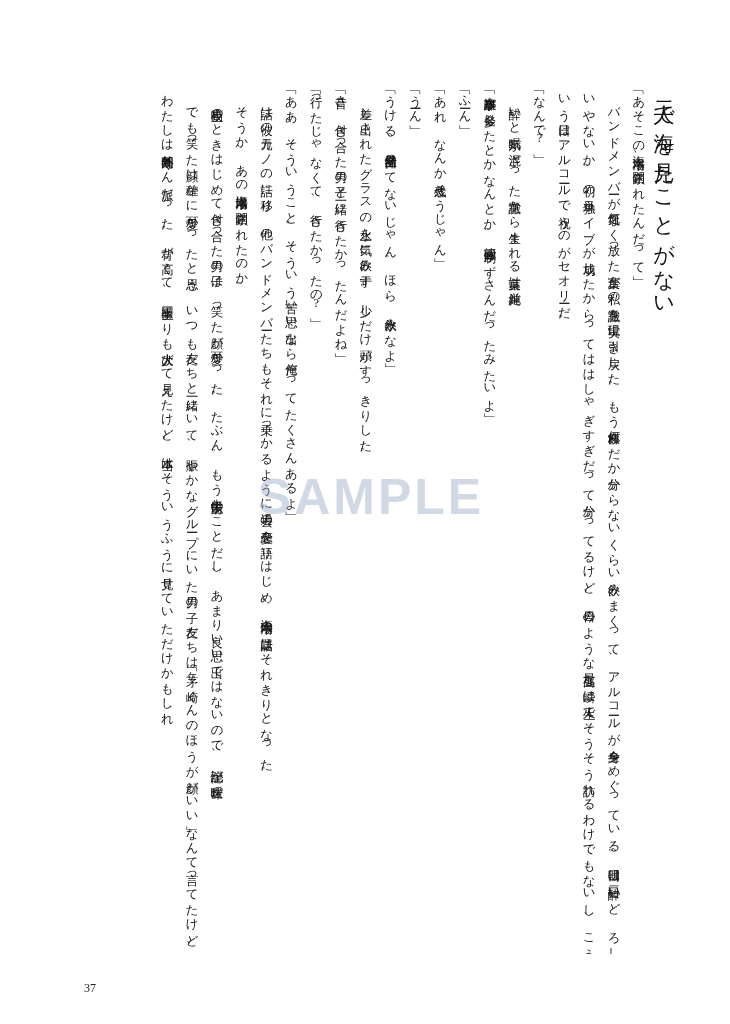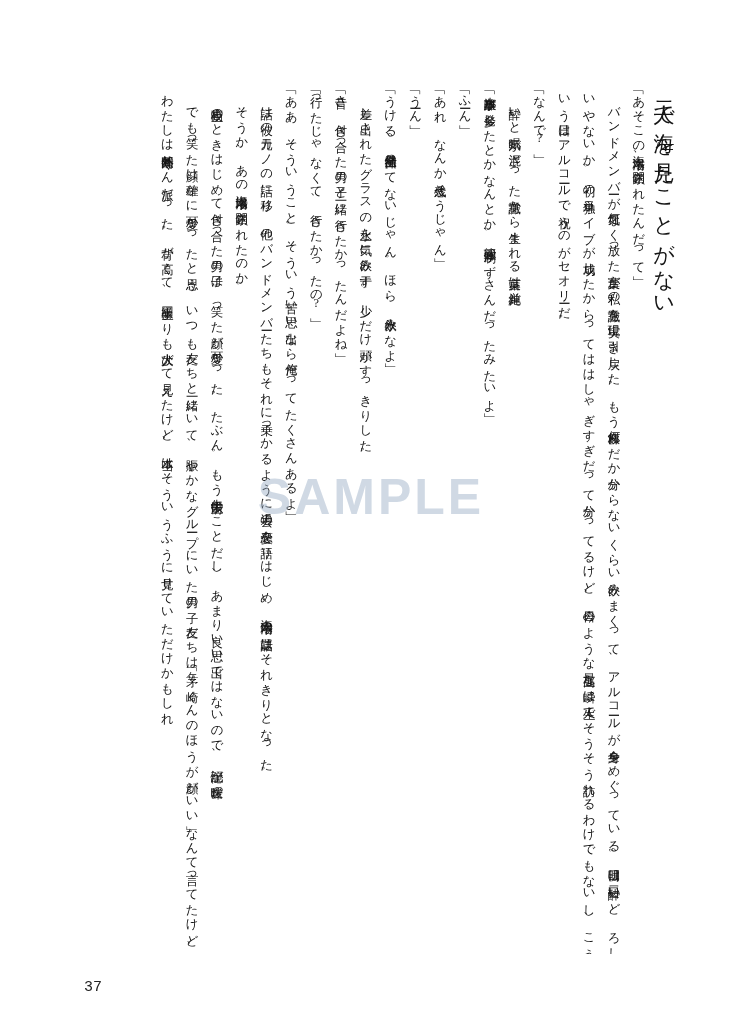--- a/index.html
+++ b/index.html
@@ -69,22 +69,22 @@
     font-weight: bold;
     letter-spacing: 0.06em;
     color: rgba(150, 170, 195, 0.45);
     pointer-events: none;
     user-select: none;
   }
   .page-number {
     position: absolute;
     left: 84px;
     bottom: 28px;
-    font-family: Liberation Mono, monospace;
-    font-size: 15px;
+    font-family: Liberation Serif, serif;
+    font-size: 12px;
     color: #222222;
   }
 </style>
 </head>
 <body>
 
 <div class="page">
 
   <div class="vtext">
     <h1 class="chapter-title">二人で海を見たことがない</h1>

